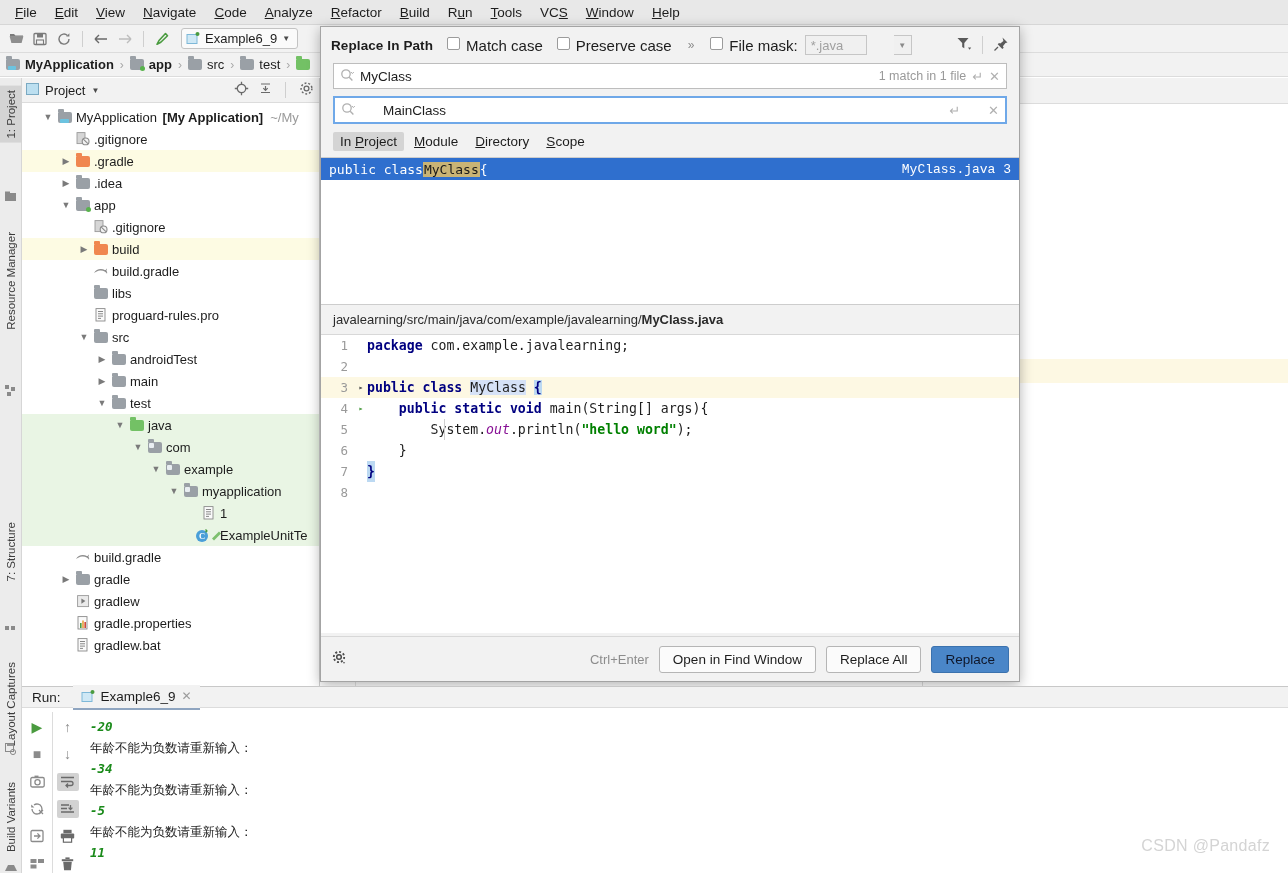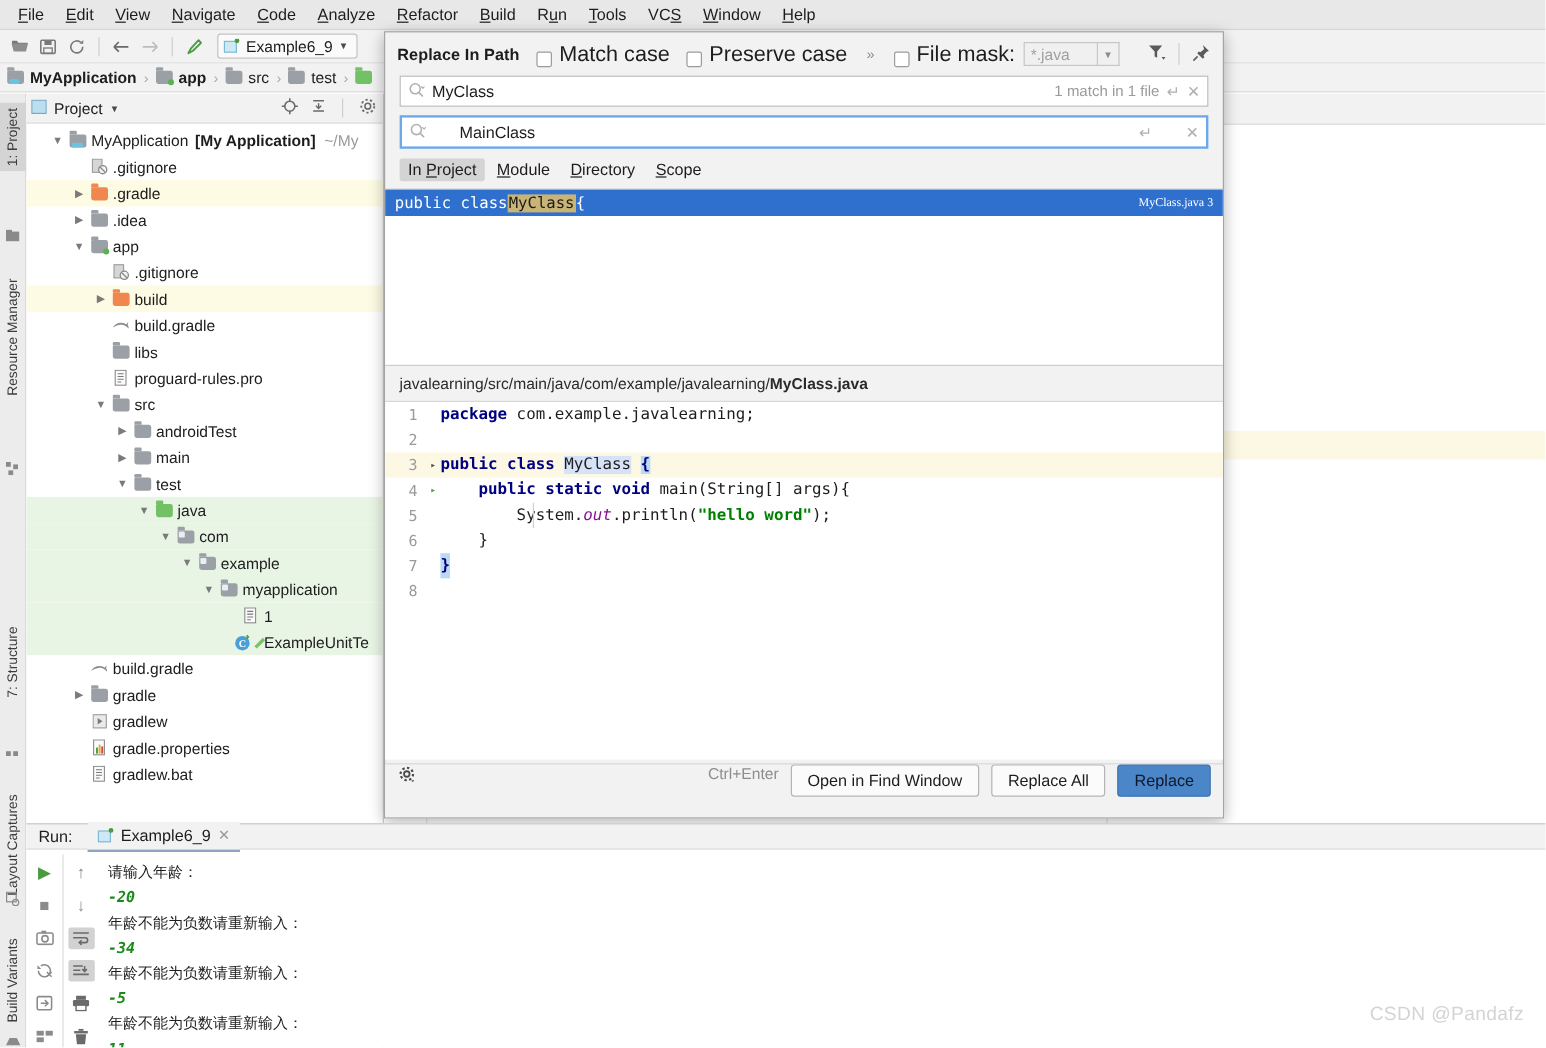--- a/index.html
+++ b/index.html
@@ -100,21 +100,21 @@
   #edmargin { position:absolute; left:602px; top:26px; bottom:0; width:1px; background:#dedede; }
 
   
   #dlg {
     position:absolute; left:320px; top:26px; width:700px; height:656px;
     background:#f2f2f2; border:1px solid #a4a4a4;
     box-shadow:0 3px 12px rgba(0,0,0,.30);
   }
   #dlghdr { height:36px; display:flex; align-items:center; padding:0 10px; gap:14px; }
   #dlgtitle { font-weight:bold; font-size:13.5px; letter-spacing:.1px; }
-  .cbwrap { display:flex; align-items:flex-end; gap:6px; font-size:18px; }
+  .cbwrap { display:flex; align-items:flex-start; gap:6px; font-size:15px; }
   .cbox { width:13px; height:13px; border:1px solid #9b9b9b; background:#fff; border-radius:2px; }
   .chev { color:#8d8d8d; font-size:12px; padding:0 2px; }
   .maskbox {
     width:62px; height:20px; border:1px solid #c6c6c6; background:#f0f0f0;
     display:flex; align-items:center; padding-left:5px; color:#a0a0a0; font-size:13px;
   }
   .maskarrow {
     width:18px; height:20px; border:1px solid #c6c6c6; border-left:none; background:#f0f0f0;
     display:flex; align-items:center; justify-content:center; color:#8a8a8a; font-size:8px;
   }
@@ -134,21 +134,21 @@
   .scopetab { padding:2px 7px; border-radius:2px; cursor:default; }
   .scopetab.sel { background:#d4d4d4; }
   .scopetab u { text-decoration:underline; }
 
   #resultlist { background:#ffffff; border-top:1px solid #cdcdcd; border-bottom:1px solid #cdcdcd; height:148px; }
   .resrow {
     height:22px; background:#2f6fce; color:#ffffff; display:flex; align-items:center;
     padding:0 8px; font-family:"DejaVu Sans Mono", monospace; font-size:13px;
   }
   .resrow .hit { background:#c9b475; color:#1a1a1a; padding:0 1px; }
-  .resrow .file { margin-left:auto; font-family:Liberation Serif, serif; font-size:10px; }
+  .resrow .file { margin-left:auto; font-family:Liberation Mono, monospace; font-size:13px; }
 
   #previewpath {
     height:30px; background:#f2f2f2; display:flex; align-items:center; padding-left:12px;
     font-size:13px; color:#2b2b2b; border-bottom:1px solid #d8d8d8;
   }
   #previewpath b { font-weight:bold; }
   #preview { position:relative; background:#ffffff; height:298px; }
   .pvline { height:21px; line-height:21px; display:flex; font-family:"DejaVu Sans Mono", monospace; font-size:13.2px; }
   .pvline.hl { background:#fdf8e3; }
   .pvnum { width:34px; text-align:right; padding-right:7px; color:#9a9a9a; font-size:12.5px; flex:none; }
@@ -156,21 +156,21 @@
   .pvcode { white-space:pre; }
   .kw  { color:#000080; font-weight:bold; }
   .str { color:#008000; font-weight:bold; }
   .fld { color:#871094; font-style:italic; }
   .selt{ background:#d6e2f7; }
   .brc { background:#bcd9f2; }
   .gline { position:absolute; left:123px; top:84px; width:1px; height:21px; background:#d0d0d0; }
 
   #dlgfoot {
     position:absolute; left:0; right:0; bottom:0; height:45px; background:#f2f2f2;
-    border-top:1px solid #d8d8d8; display:flex; padding:0 10px; gap:10px;
+    border-top:1px solid #d8d8d8; display:flex; align-items:center; padding:0 10px; gap:10px;
   }
   .shortcut { color:#8d8d8d; font-size:13px; margin-left:auto; }
   .btn {
     height:27px; border:1px solid #b5b5b5; border-radius:3px; background:#fbfbfb;
     padding:0 13px; font-size:13.5px; display:flex; align-items:center; cursor:default;
   }
   .btn.primary { background:#4a86c8; border-color:#3b72ae; color:#0f172a; }
 
   
   #runpanel { position:absolute; left:22px; right:0; bottom:0; height:187px; background:#ffffff; }
@@ -638,21 +638,21 @@
       <span class="cbox"></span>
       <span>Preserve case</span>
     </label>
 
     <span class="chev">»</span>
 
     <label class="cbwrap">
       <span class="cbox"></span>
       <span>File mask:</span>
     </label>
-    <div style="display:flex;margin-left:-7px;">
+    <div style="display:flex;margin-left:-7px;gap:27px;">
       <div class="maskbox">*.java</div>
       <div class="maskarrow">▼</div>
     </div>
 
     <div class="hdr-right">
       <span>
         <svg width="16" height="15" viewBox="0 0 16 15">
             <path d="M1.5 2h11l-4.2 5v5.2L6.2 11V7z" fill="#5a5a5a"></path>
             <path d="M12 11.5l1.6 2.2 1.6-2.2z" fill="#5a5a5a"></path>
           </svg>
@@ -841,21 +841,20 @@
       </div>
       <div class="ric">
         <svg width="13" height="14" viewBox="0 0 13 14">
             <rect x="0.8" y="2.2" width="11.4" height="2" fill="#6a6a6a"></rect>
             <rect x="4.4" y="0.4" width="4.2" height="1.6" fill="#6a6a6a"></rect>
             <path d="M2.2 4.8h8.6l-.9 8.4H3.1z" fill="#6a6a6a"></path>
           </svg>
       </div>
     </div>
     <div id="console">
-        <div class="cline">请输入年龄：</div>
         <div class="cline inp">-20</div>
         <div class="cline">年龄不能为负数请重新输入：</div>
         <div class="cline inp">-34</div>
         <div class="cline">年龄不能为负数请重新输入：</div>
         <div class="cline inp">-5</div>
         <div class="cline">年龄不能为负数请重新输入：</div>
         <div class="cline inp">11</div>
       </div>
   </div>
 </div>

